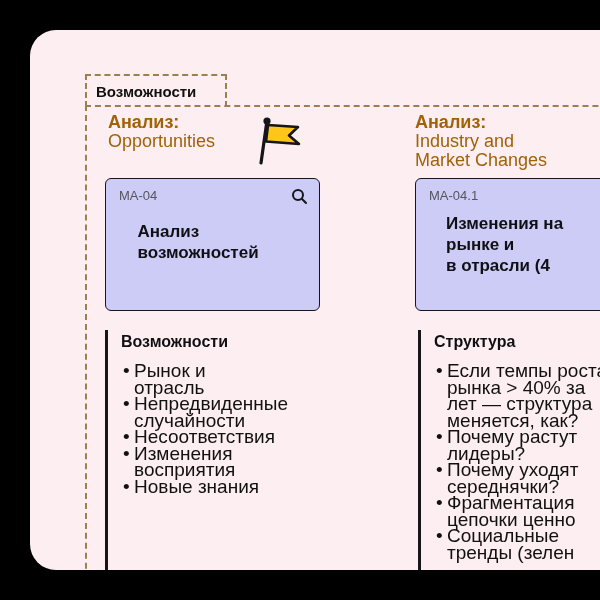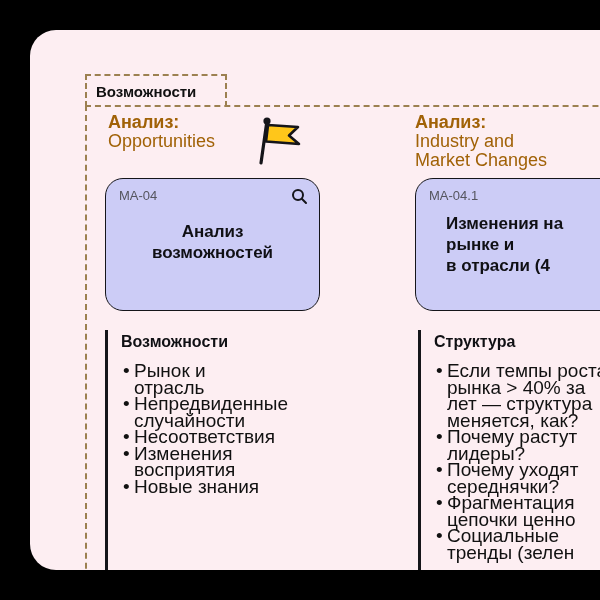--- a/index.html
+++ b/index.html
@@ -27,29 +27,29 @@
   
   .col-header { position:absolute; font-size:18px; line-height:19px; color:#a16207; }
   .col-header .b { font-weight:bold; }
   #left-header  { left:78px;  top:83px; }
   #right-header { left:385px; top:83px; }
   
   .flag { position:absolute; left:226px; top:84px; }
   
   .card {
     position:absolute; top:148px; width:215px; height:133px;
-    background:#ccccf6; border:1.6px solid #15151a; border-radius:18px;
+    background:#ccccf6; border:1.6px solid #15151a; border-radius:6px;
     box-sizing:border-box;
   }
   #card-left  { left:75px; }
   #card-right { left:385px; width:235px; }
   .card-id { position:absolute; left:13px; top:9px; font-size:13px; color:#55555e; }
   .card-search { position:absolute; right:11px; top:9px; width:17px; height:17px; }
   .card-title { font-weight:bold; font-size:17px; line-height:21px; color:#101014; }
-  #card-left  .card-title { margin:42px auto 16px; width:150px; text-align:center; }
+  #card-left  .card-title { margin:42px auto 16px; width:150px; }
   #card-right .card-title { margin:34px 0 0 30px; text-align:left; }
   .title-line { white-space:nowrap; }
   
   .list {
     position:absolute; top:300px; height:244px;
     border-left:3px solid #15151a; padding-left:13px; box-sizing:border-box;
   }
   #list-left  { left:75px;  width:185px; }
   #list-right { left:388px; width:210px; }
   .list-heading { font-size:16px; font-weight:bold; padding-top:3px; color:#101014; }

